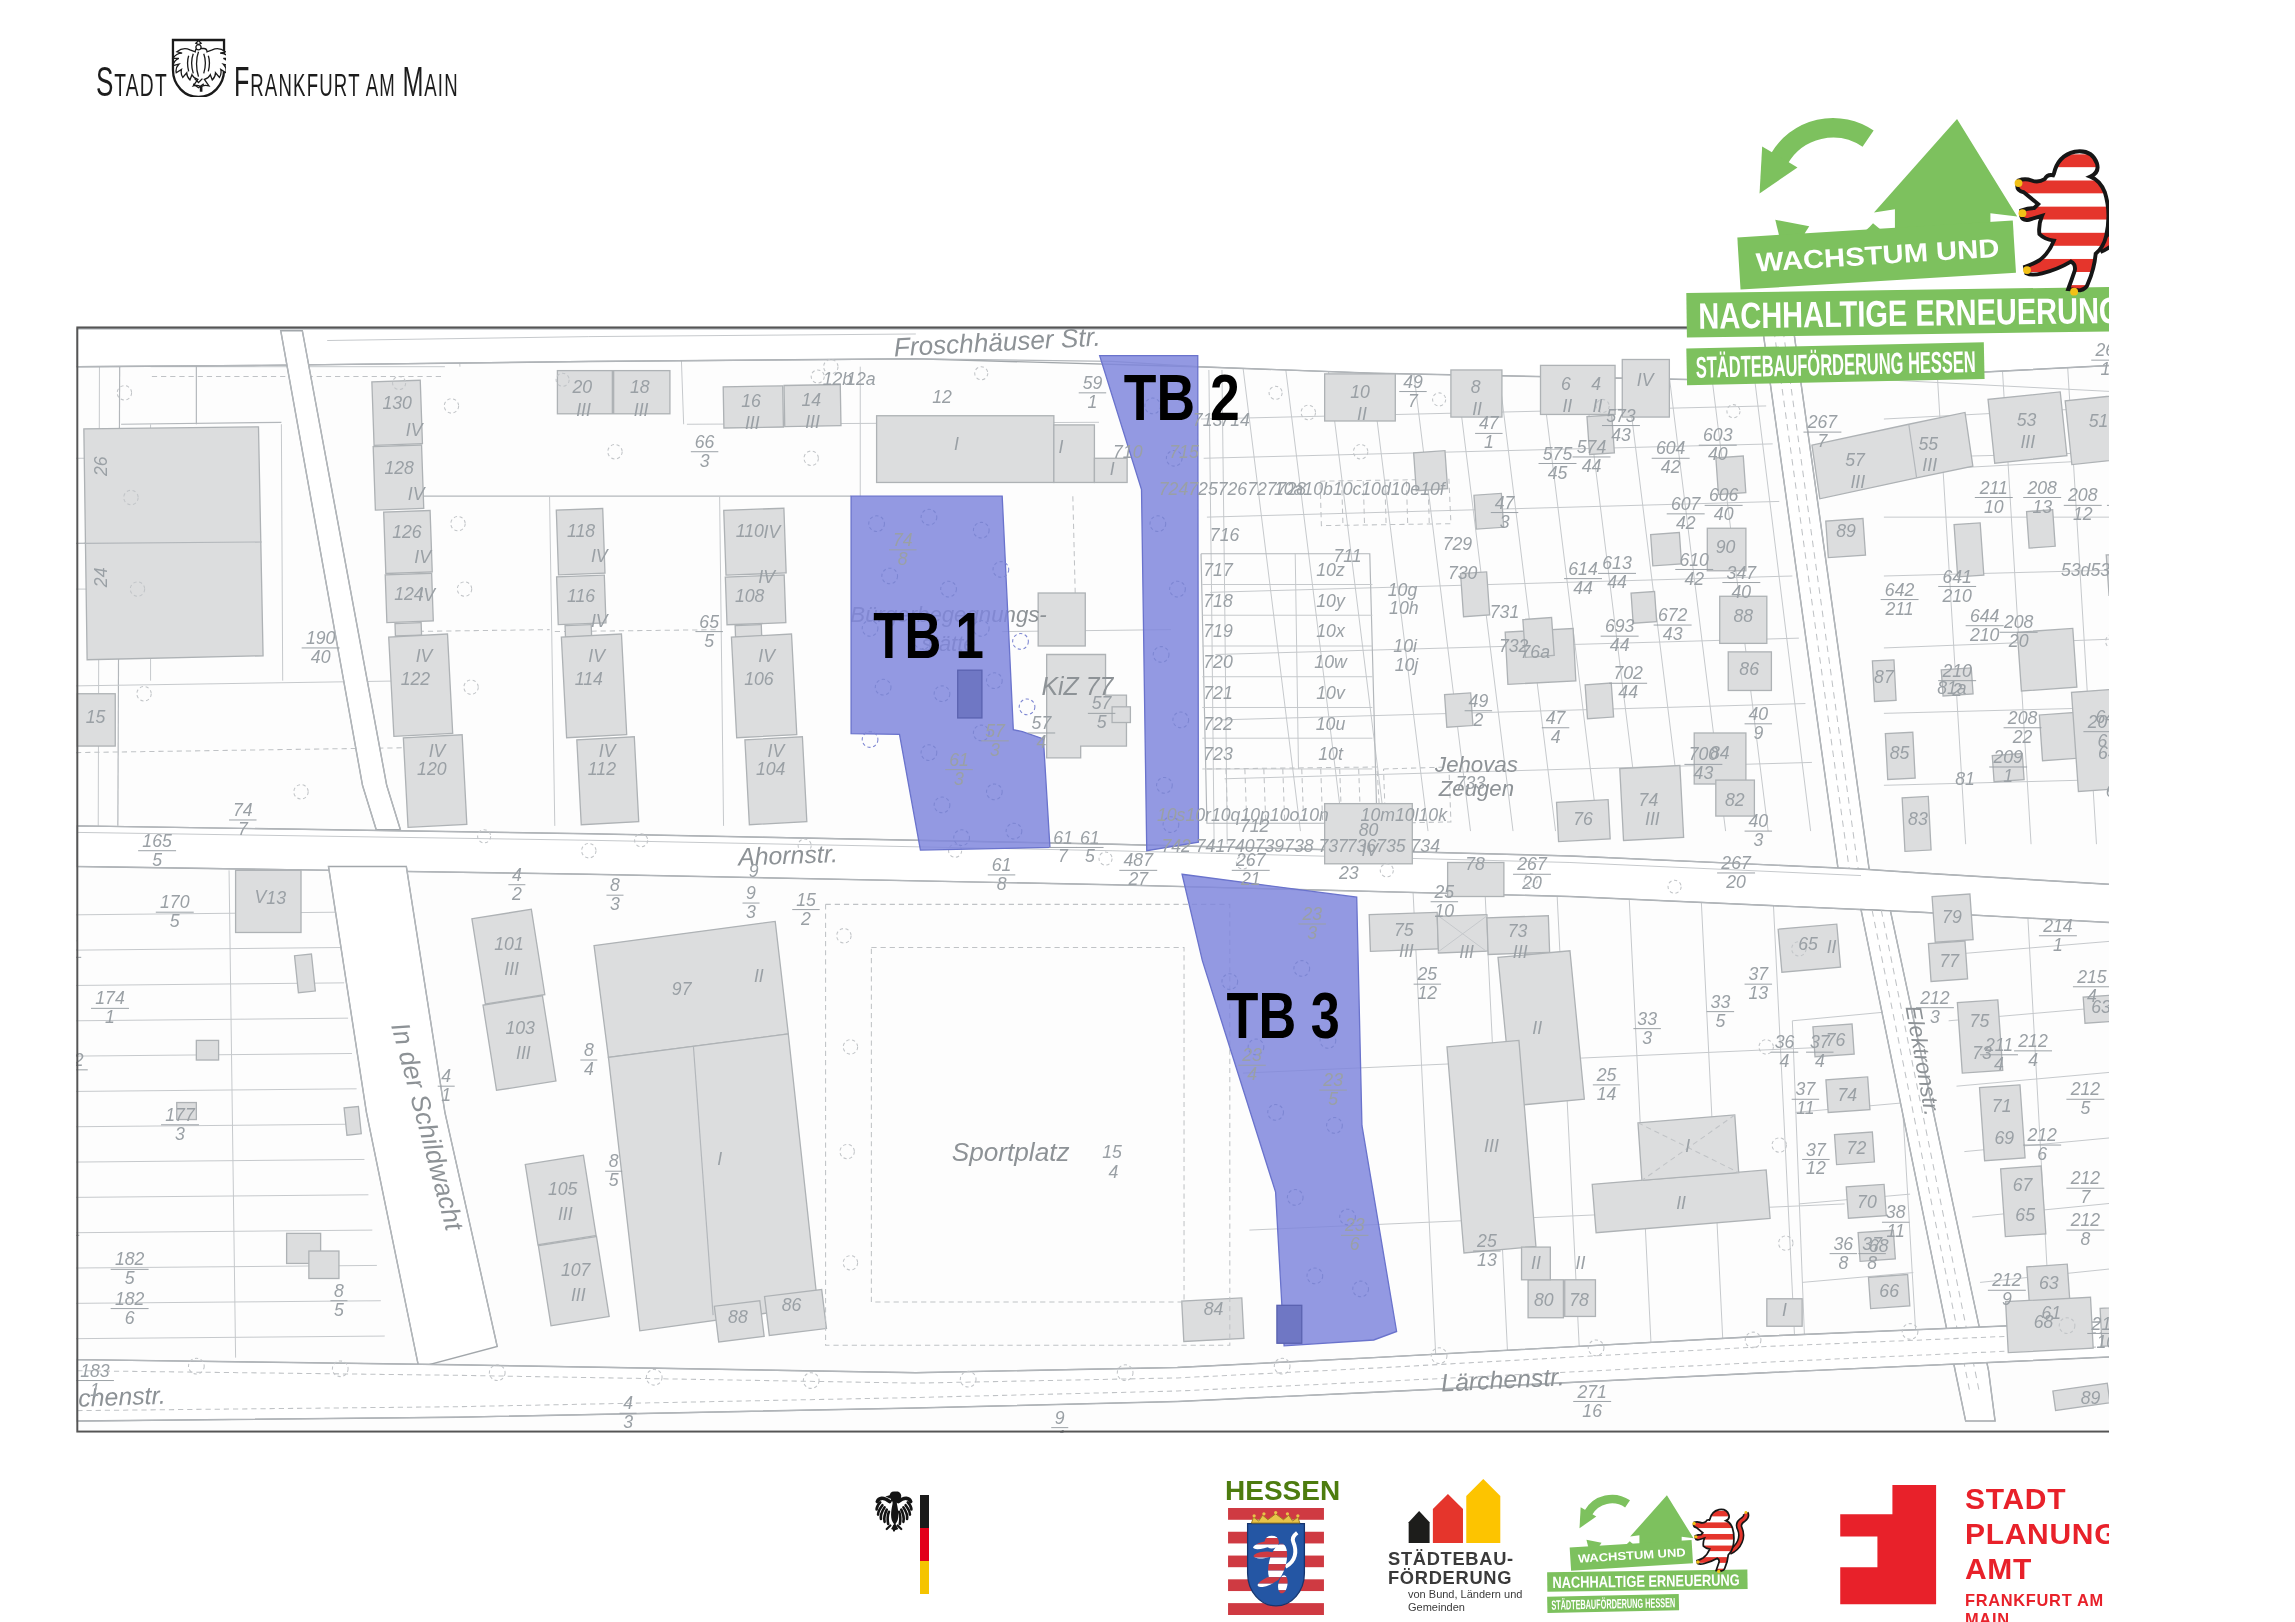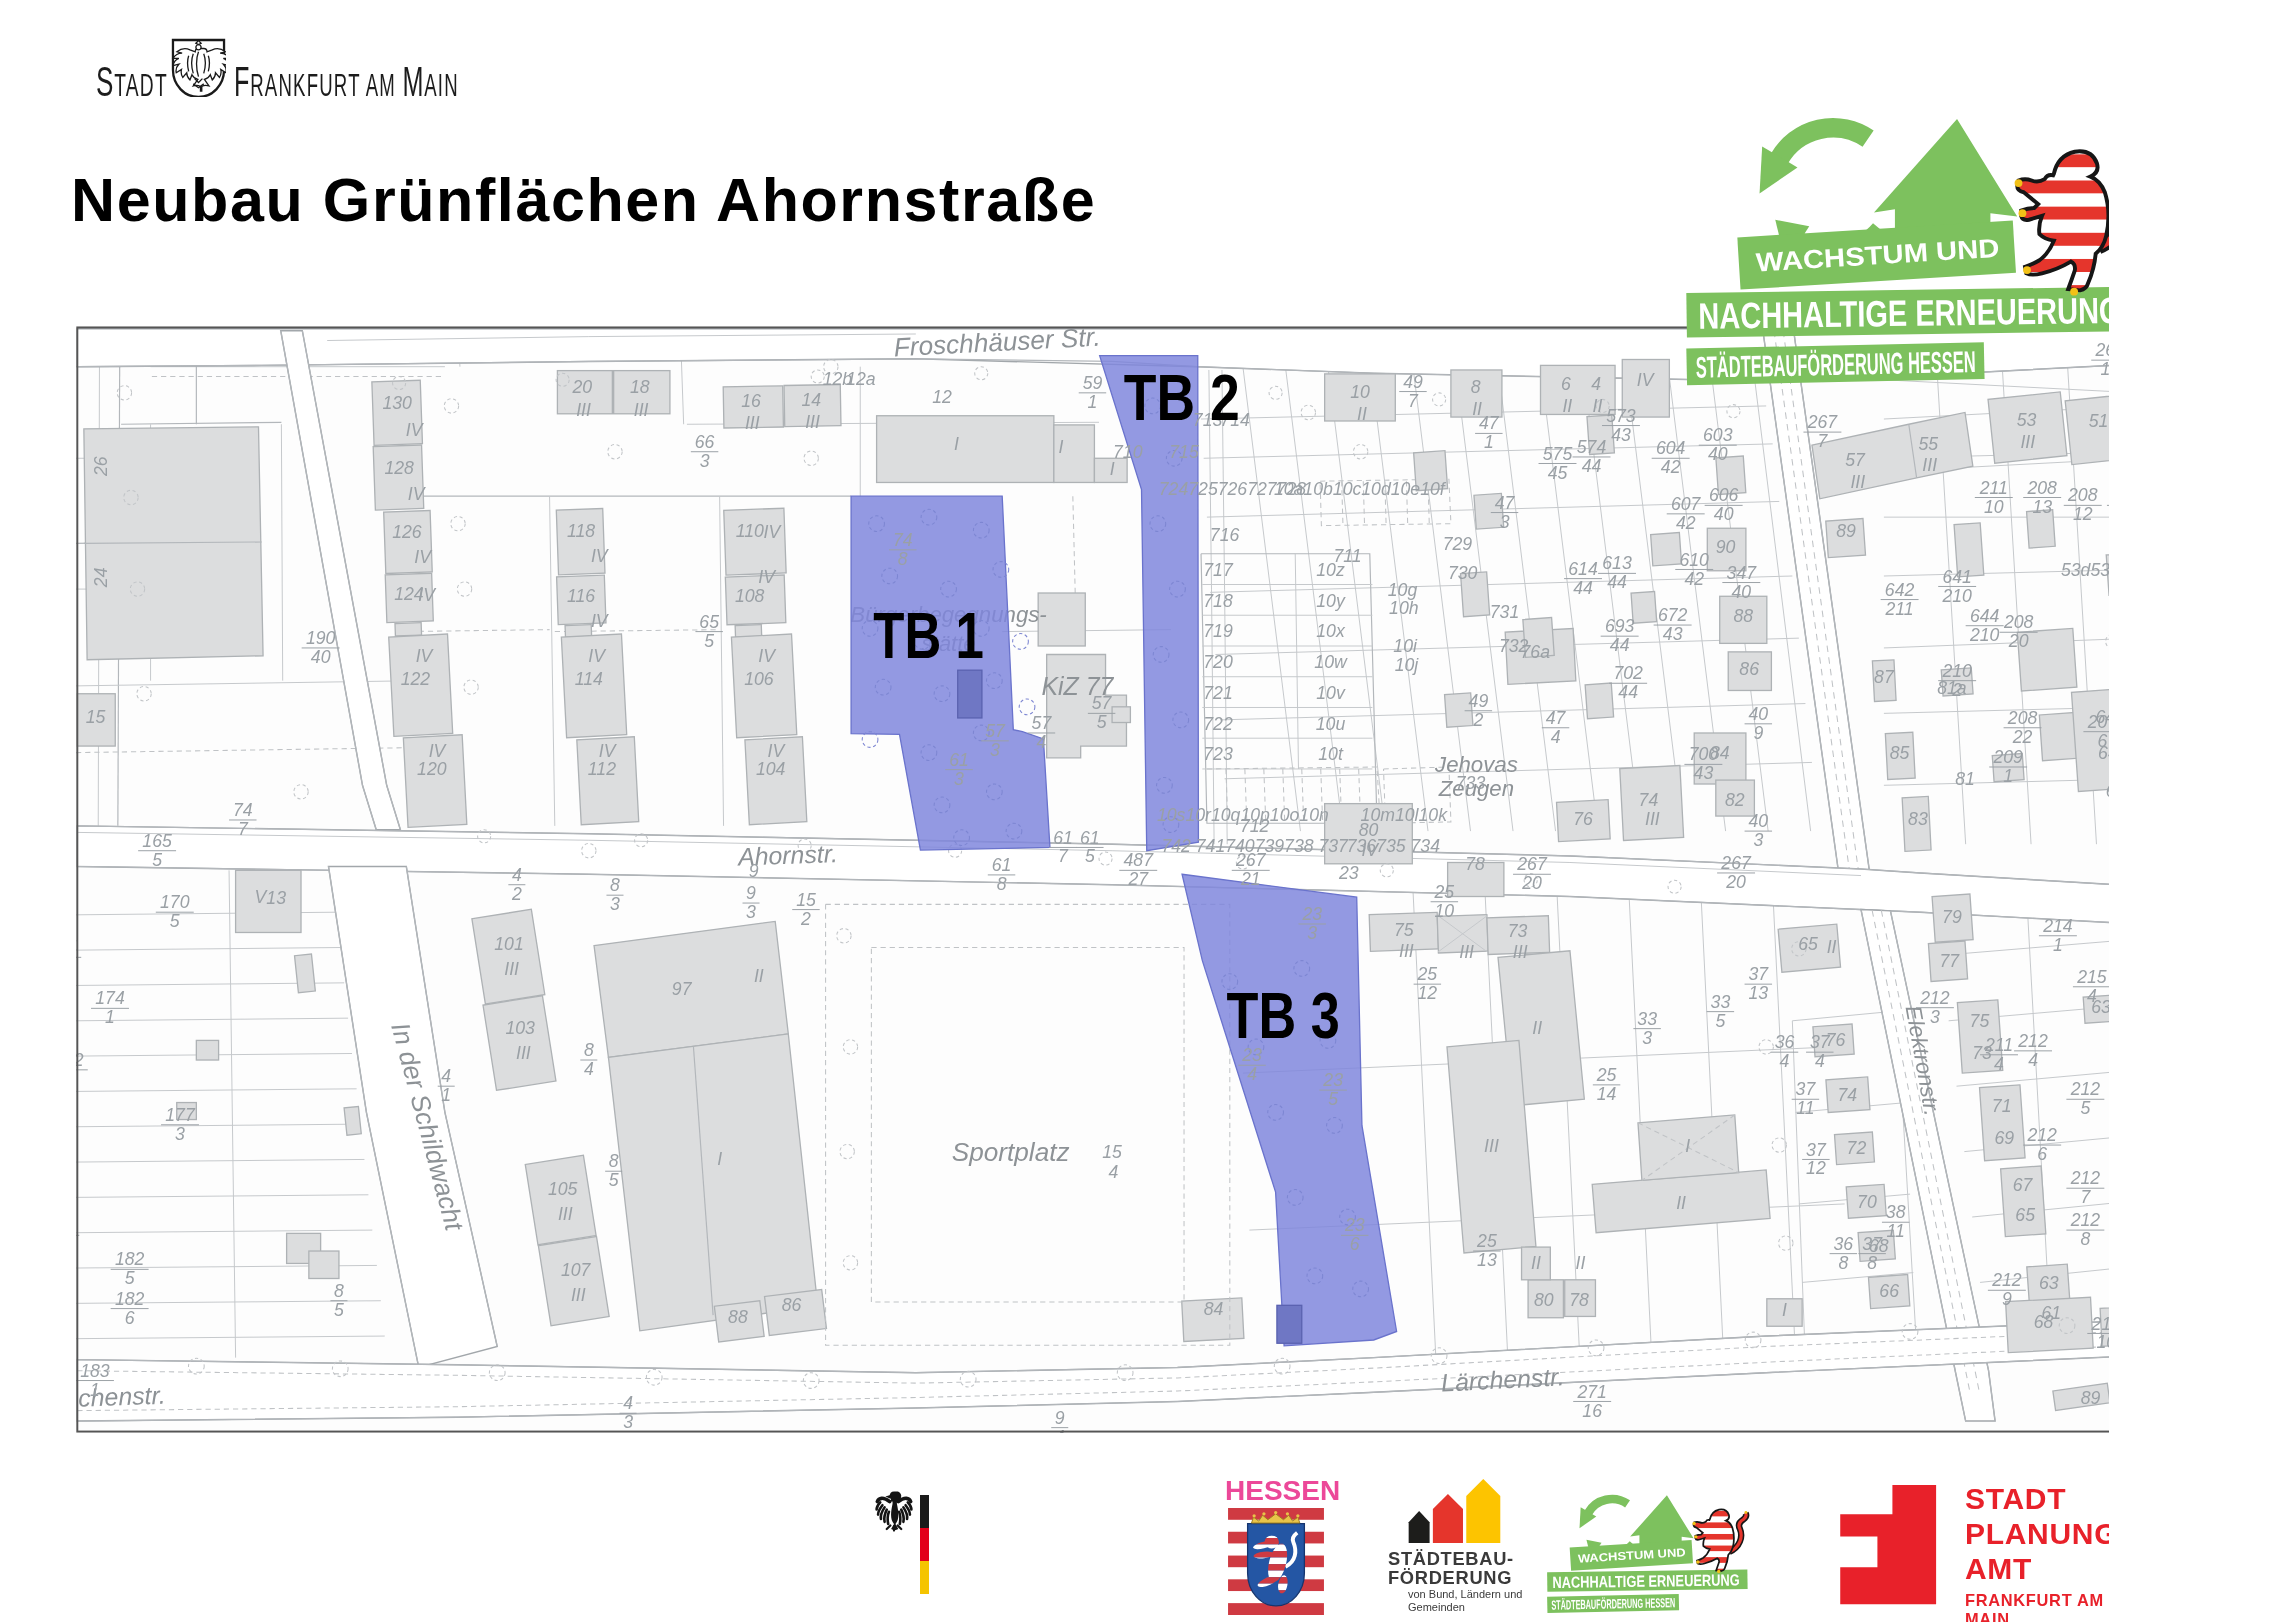--- a/index.html
+++ b/index.html
@@ -19,21 +19,20 @@
         <path d="M42,21 c-4,10 -4,26 0,38 M34,24 c-3,8 -3,20 0,30 M50,24 c3,8 3,20 0,30 M27,27 c-2,6 -2,16 0,24 M57,27 c2,6 2,16 0,24"></path>
         <path d="M42,10 c-2,0 -4,2 -4,4 c0,2 2,4 4,4 c2,0 4,-2 4,-4 c0,-2 -2,-4 -4,-4 z"></path>
         <path d="M38,8 l4,-4 l4,4 l-4,2 z"></path>
         <path d="M36,62 l6,6 l6,-6 M34,70 l8,6 l8,-6" fill="none"></path>
       </g>
     </svg>
 
 <div class="abs" style="left:234px;top:58px;color:#1c1c1c;white-space:nowrap;transform:scaleX(0.60);transform-origin:left top;"><span style="font-size:42px;letter-spacing:1.3px;">F</span><span style="font-size:31px;letter-spacing:2px;">RANKFURT AM </span><span style="font-size:42px;letter-spacing:1.3px;">M</span><span style="font-size:31px;letter-spacing:2px;">AIN</span></div>
 
 
-<div class="abs t2" style="left:71px;top:165px;">Neubau Grünflächen Ahornstraße</div>
 
 <svg class="abs" style="left:76px;top:326px;" width="2063" height="1107" viewBox="116 498 3154 1692">
 <style>
 .b{fill:#dcddde;stroke:#aeb2b5;stroke-width:2;}
 .b2{fill:#d3d4d6;stroke:#a8abae;stroke-width:2;}
 .pl{fill:none;stroke:#b3b7bb;stroke-width:1.8;}
 .pl2{fill:none;stroke:#c5c8cb;stroke-width:1.5;}
 .pld{fill:none;stroke:#c0c3c6;stroke-width:1.6;stroke-dasharray:8 6;}
 .road{fill:#fff;stroke:#a2a7ab;stroke-width:2.2;}
 .fl{fill:#9aa0a5;font-style:italic;font-size:27px;font-family:"Liberation Sans",sans-serif;}
@@ -1311,21 +1310,21 @@
       <path fill="#141414" d="M21,7 l-7,2 l7,3 z"></path>
 </svg>
 
 <div class="abs" style="left:920px;top:1495px;width:9.2px;height:99px;">
       <div style="height:33px;background:#1a1a1a;"></div>
       <div style="height:33px;background:#e2001a;"></div>
       <div style="height:33px;background:#f5c400;"></div>
     </div>
 
 
-<div class="abs" style="left:1225px;top:1475px;width:101px;text-align:center;font-size:28px;font-weight:bold;color:#ec4899;letter-spacing:0px;">HESSEN</div>
+<div class="abs" style="left:1225px;top:1475px;width:101px;text-align:center;font-size:28px;font-weight:bold;color:#4d7c0f;letter-spacing:0px;">HESSEN</div>
 
 <svg class="abs" style="left:1228px;top:1508px;" width="96" height="107" viewBox="0 0 147 164">
 <rect x="0" y="0.0" width="147" height="18.22" fill="#cf3a42"></rect>
 <rect x="0" y="18.2" width="147" height="18.22" fill="#ffffff"></rect>
 <rect x="0" y="36.4" width="147" height="18.22" fill="#cf3a42"></rect>
 <rect x="0" y="54.7" width="147" height="18.22" fill="#ffffff"></rect>
 <rect x="0" y="72.9" width="147" height="18.22" fill="#cf3a42"></rect>
 <rect x="0" y="91.1" width="147" height="18.22" fill="#ffffff"></rect>
 <rect x="0" y="109.3" width="147" height="18.22" fill="#cf3a42"></rect>
 <rect x="0" y="127.6" width="147" height="18.22" fill="#ffffff"></rect>

